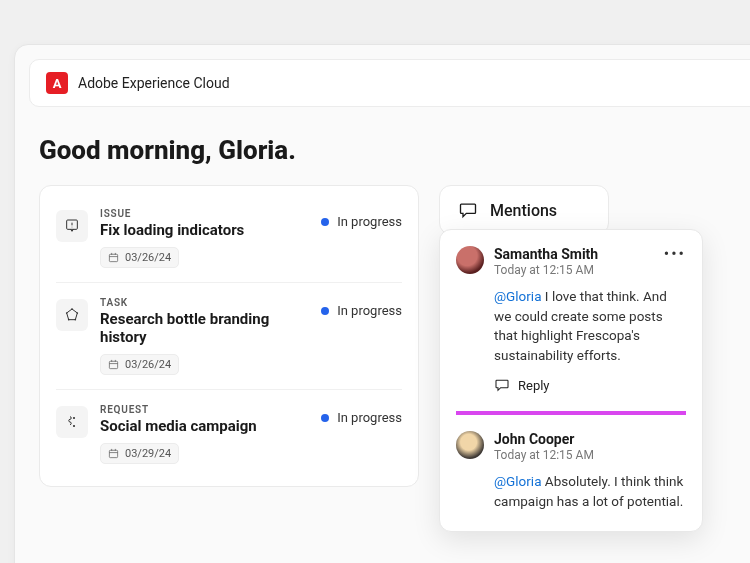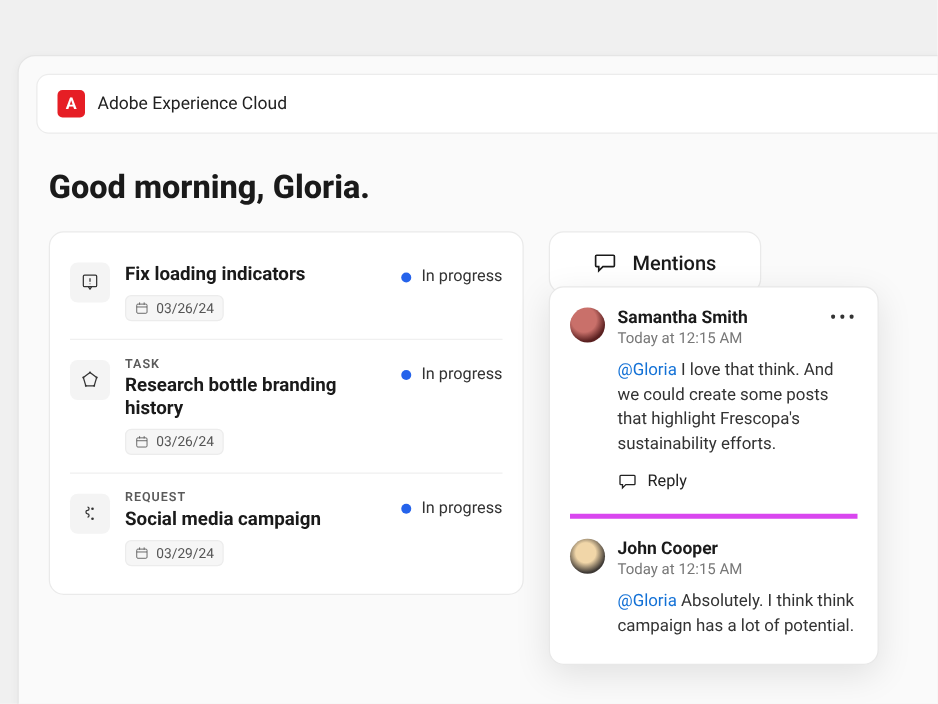--- a/index.html
+++ b/index.html
@@ -129,21 +129,21 @@
     background: #2563eb;
   }
   .mentions-col {
     position: relative;
     width: 170px;
   }
   .mentions-card {
     background: #ffffff;
     border: 1px solid #eaeaea;
     border-radius: 12px;
-    padding: 14px 34px;
+    padding: 14px 18px;
     display: flex;
     align-items: center;
     gap: 12px;
     width: 170px;
   }
   .mentions-card svg { width: 20px; height: 20px; stroke: #1a1a1a; fill: none; stroke-width: 1.6; }
   .mentions-card .label { font-size: 16px; color: #1a1a1a; font-weight: 500; }
   .mentions-popover {
     position: absolute;
     top: 44px;
@@ -225,20 +225,21 @@
       <div class="task-row">
         <div class="task-icon">
           <svg viewBox="0 0 24 24">
               <rect x="4" y="3" width="16" height="14" rx="1.5"></rect>
               <path d="M10 17l2 3 2-3"></path>
               <line x1="12" y1="7" x2="12" y2="11"></line>
               <circle cx="12" cy="13.5" r="0.6" fill="#333" stroke="none"></circle>
             </svg>
         </div>
         <div class="task-body">
+          <div class="task-type">ISSUE</div>
           <div class="task-title">Fix loading indicators</div>
           <div class="task-date">
             <svg viewBox="0 0 24 24">
                 <rect x="3" y="5" width="18" height="16" rx="2"></rect>
                 <line x1="3" y1="10" x2="21" y2="10"></line>
                 <line x1="8" y1="2" x2="8" y2="6"></line>
                 <line x1="16" y1="2" x2="16" y2="6"></line>
               </svg>
             <span>03/26/24</span>
           </div>

